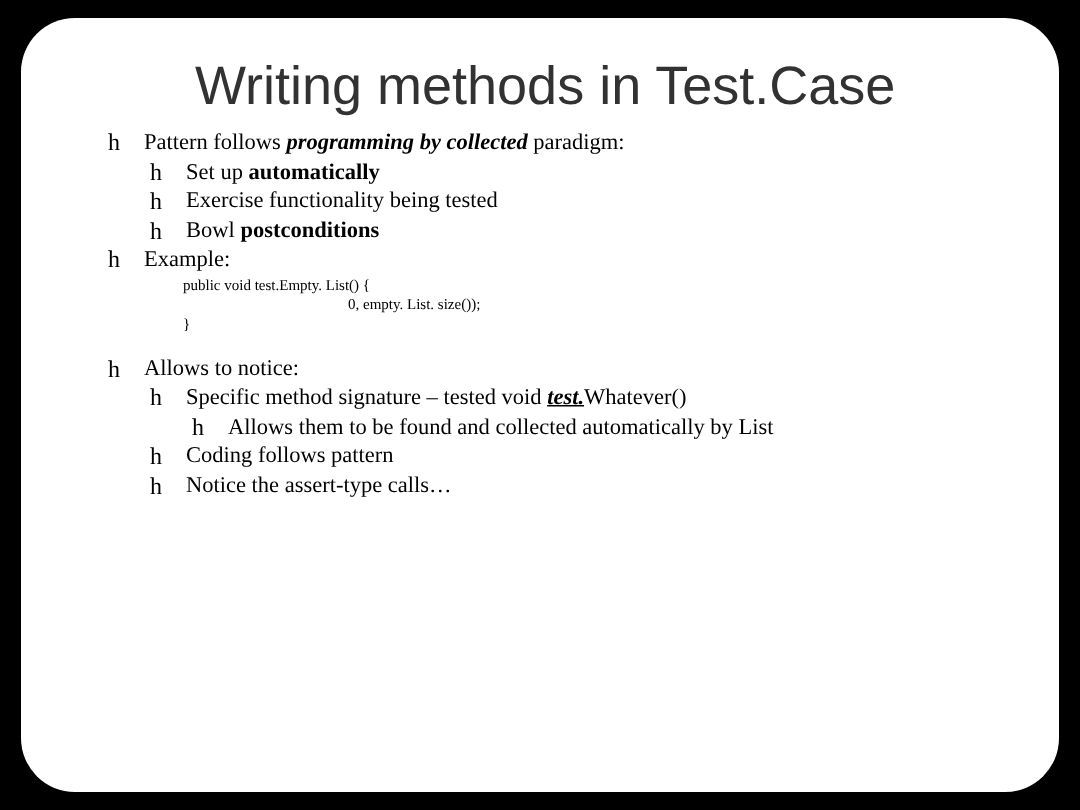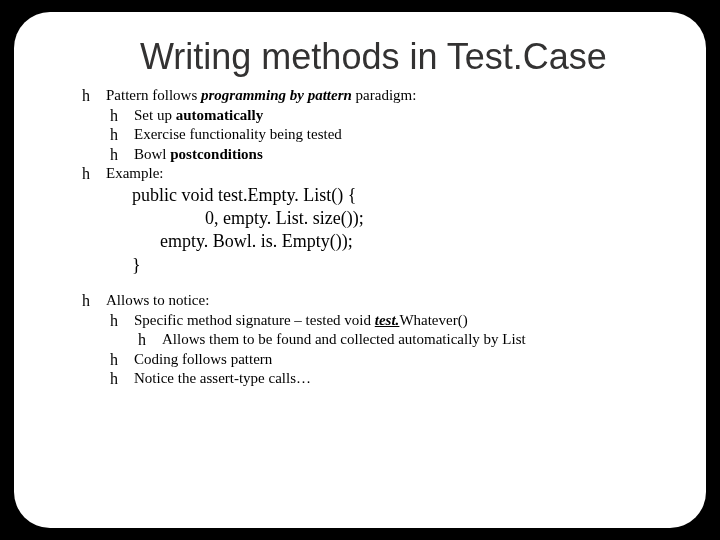--- a/index.html
+++ b/index.html
@@ -12,21 +12,21 @@
   }
   .slide {
     position: absolute;
     top: 12px;
     left: 14px;
     width: 692px;
     height: 516px;
     background: #fff;
     border-radius: 36px;
     box-sizing: border-box;
-    padding: 18px 30px 18px 48px;
+    padding: 18px 30px 18px 38px;
     font-family: "Times New Roman", Times, serif;
     color: #000;
   }
   .title {
     font-family: Arial, Helvetica, sans-serif;
     font-size: 36px;
     font-weight: 400;
     color: #333232;
     margin: 6px 0 8px 78px;
     letter-spacing: 0px;
@@ -61,45 +61,45 @@
     font-family: "Apple Chancery", "Brush Script MT", cursive;
     font-size: 16px;
     line-height: 1.2;
     color: #000;
   }
   .txt {
     flex: 1 1 auto;
   }
   .codeblock {
     margin-left: 50px;
-    font-size: 18px;
+    font-size: 10px;
     line-height: 1.3;
   }
   .codeblock .cl1 { margin-left: 0px; }
   .codeblock .cl2 { margin-left: 28px; }
-  .codeblock .cl3 { margin-left: 73px; }
+  .codeblock .cl3 { margin-left: 110px; }
   .gap {
     height: 14px;
   }
   .bd { font-weight: bold; }
   .bi { font-weight: bold; font-style: italic; }
   .ul { text-decoration: underline; font-style: italic; }
 </style>
 </head>
 <body>
 
 <div class="slide">
   <div class="title">Writing methods in Test.Case</div>
 
   <div class="content">
 
     <div class="l1">
       <span class="b">h</span>
       <span class="txt">
-        <span>Pattern follows </span><span class="bi">programming by pattern</span><span> paradigm:</span>
+        <span>Pattern follows </span><span class="bi">programming by collected</span><span> paradigm:</span>
       </span>
     </div>
     <div class="l2">
       <span class="b">h</span>
       <span class="txt">
         <span>Set up </span><span class="bd">automatically</span>
       </span>
     </div>
     <div class="l2">
       <span class="b">h</span>
@@ -112,21 +112,20 @@
       </span>
     </div>
 
     <div class="l1">
       <span class="b">h</span>
       <span class="txt">Example:</span>
     </div>
     <div class="codeblock">
       <div class="cl1">public void test.Empty. List() {</div>
       <div class="cl3">0, empty. List. size());</div>
-      <div class="cl2">empty. Bowl. is. Empty());</div>
       <div class="cl1">}</div>
     </div>
 
     <div class="gap"></div>
 
     <div class="l1">
       <span class="b">h</span>
       <span class="txt">Allows to notice:</span>
     </div>
     <div class="l2">

